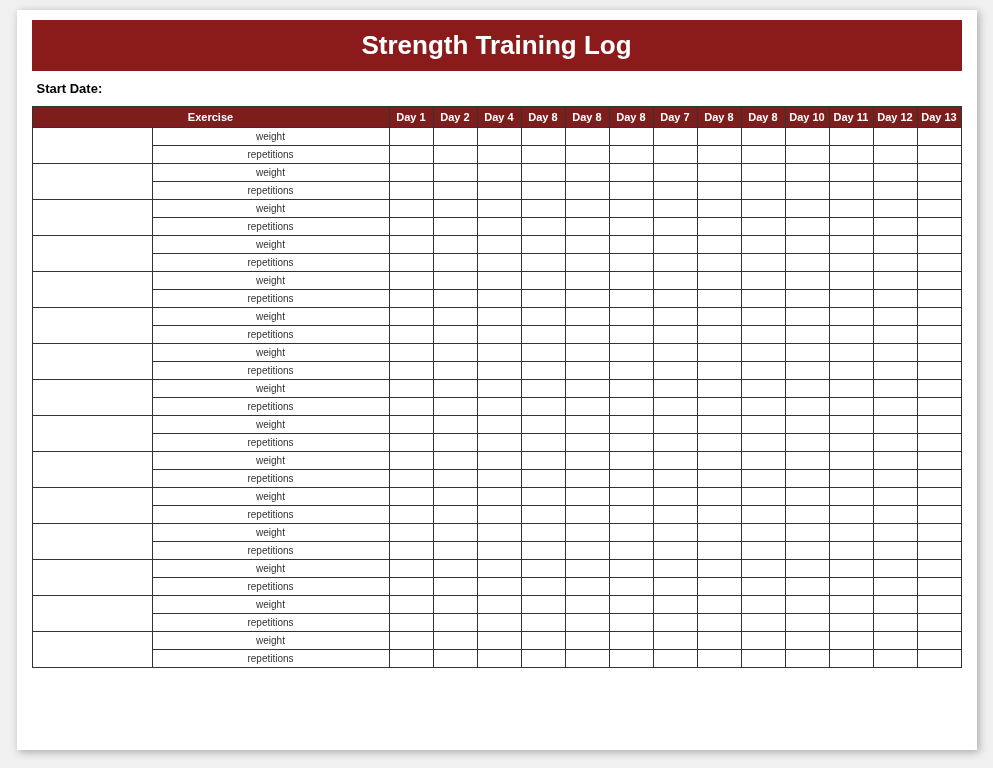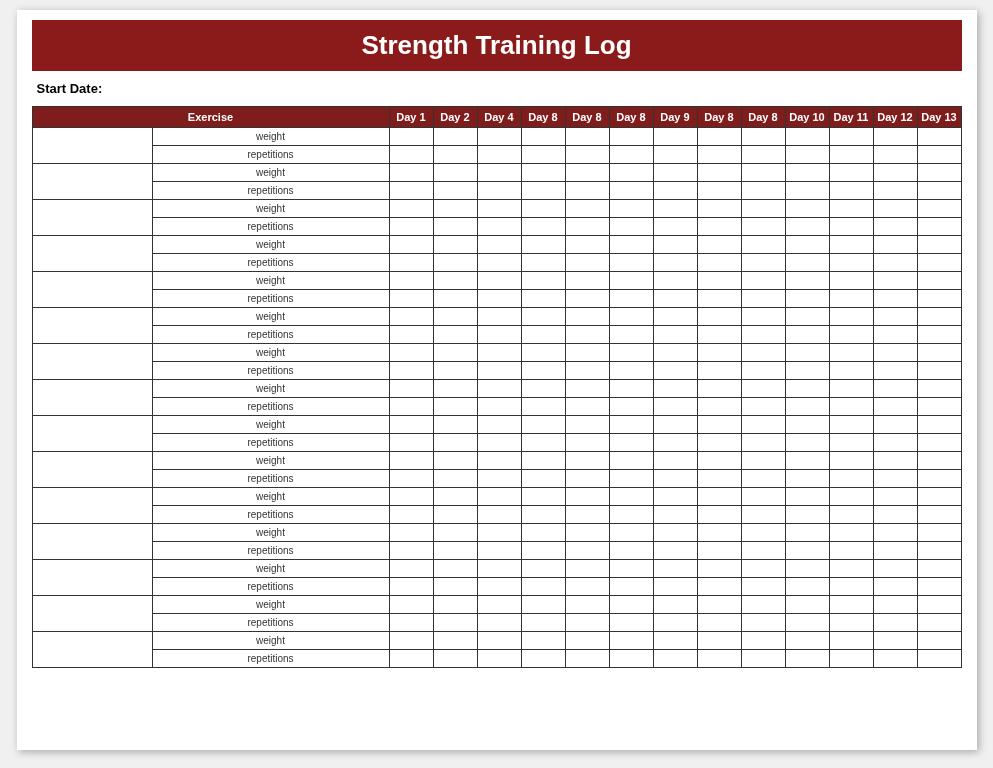--- a/index.html
+++ b/index.html
@@ -85,21 +85,21 @@
     <table>
       <thead>
         <tr>
           <th colspan="2" class="exercise-header">Exercise</th>
           <th class="day-col">Day 1</th>
           <th class="day-col">Day 2</th>
           <th class="day-col">Day 4</th>
           <th class="day-col">Day 8</th>
           <th class="day-col">Day 8</th>
           <th class="day-col">Day 8</th>
-          <th class="day-col">Day 9</th>
+          <th class="day-col">Day 7</th>
           <th class="day-col">Day 8</th>
           <th class="day-col">Day 8</th>
           <th class="day-col">Day 10</th>
           <th class="day-col">Day 11</th>
           <th class="day-col">Day 12</th>
           <th class="day-col">Day 13</th>
         </tr>
       </thead>
       <tbody id="table-body">
       <tr>

